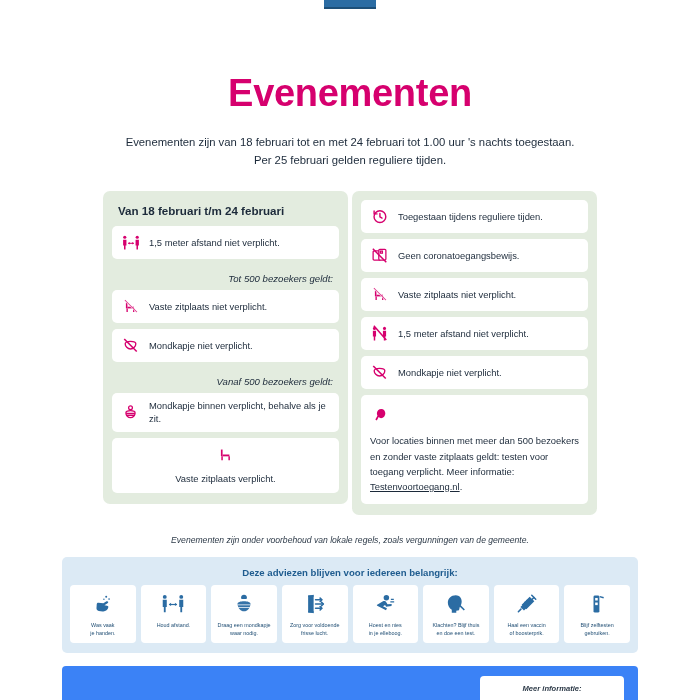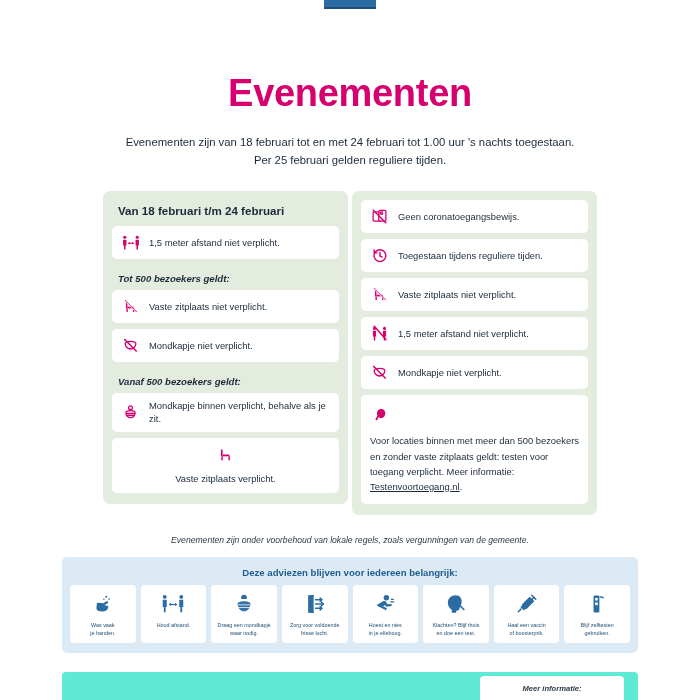--- a/index.html
+++ b/index.html
@@ -67,24 +67,25 @@
     align-self: flex-start;
   }
   .panel-title {
     font-size: 11.6px;
     font-weight: bold;
     color: #1c2a3a;
     padding: 4px 6px 9px 6px;
   }
   .sub-head {
     font-size: 9.6px;
-    font-weight: bold;
+    font-weight: normal;
     font-style: italic;
     color: #1c2a3a;
     padding: 8px 6px 6px 6px;
+    text-align: right;
   }
 
   .row {
     background: #ffffff;
     border-radius: 5px;
     display: flex;
     align-items: center;
     gap: 9px;
     padding: 7px 9px;
     margin-bottom: 6px;
@@ -169,22 +170,22 @@
     color: #1f4d73;
     white-space: pre-line;
   }
 
   
   .footer {
     position: absolute;
     left: 62px;
     right: 62px;
     bottom: 0;
-    height: 28px;
-    background: #5eead4;
+    height: 34px;
+    background: #3b82f6;
     border-radius: 4px 4px 0 0;
     display: flex;
     justify-content: flex-end;
     align-items: flex-end;
   }
   .footer-card {
     background: #ffffff;
     border-radius: 4px 4px 0 0;
     width: 144px;
     height: 24px;
@@ -282,39 +283,39 @@
         </svg>
       </span>
       <span class="row-text">Vaste zitplaats verplicht.</span>
     </div>
   </div>
 
   <div class="panel">
 
     <div class="row">
       <span class="row-icon">
+        <svg width="17" height="17" viewBox="0 0 24 24" fill="none" stroke="currentColor" stroke-width="2">
+          <circle cx="12.6" cy="12.2" r="8.3"></circle>
+          <path d="M12.6 7.8v4.6l3 1.9" stroke-linecap="round"></path>
+          <path d="M4.4 4.2v4.1h4.1" stroke-linecap="round" stroke-linejoin="round"></path>
+        </svg>
+      </span>
+      <span class="row-text">Toegestaan tijdens reguliere tijden.</span>
+    </div>
+
+    <div class="row">
+      <span class="row-icon">
         <svg width="17" height="17" viewBox="0 0 24 24" fill="none" stroke="currentColor" stroke-width="1.8">
           <rect x="3" y="5.5" width="10.5" height="13" rx="1.5"></rect>
           <rect x="11" y="3.2" width="10" height="15.2" rx="1.5" fill="#ffffff"></rect>
           <rect x="13.2" y="5.8" width="2.9" height="2.9"></rect>
           <path d="M2.6 2.6l19 19" stroke-width="2.1"></path>
         </svg>
       </span>
       <span class="row-text">Geen coronatoegangsbewijs.</span>
-    </div>
-
-    <div class="row">
-      <span class="row-icon">
-        <svg width="17" height="17" viewBox="0 0 24 24" fill="none" stroke="currentColor" stroke-width="2">
-          <circle cx="12.6" cy="12.2" r="8.3"></circle>
-          <path d="M12.6 7.8v4.6l3 1.9" stroke-linecap="round"></path>
-          <path d="M4.4 4.2v4.1h4.1" stroke-linecap="round" stroke-linejoin="round"></path>
-        </svg>
-      </span>
-      <span class="row-text">Toegestaan tijdens reguliere tijden.</span>
     </div>
 
     <div class="row">
       <span class="row-icon">
         <svg width="17" height="17" viewBox="0 0 24 24" fill="currentColor">
           <path d="M5.5 6.5h2.2v8.2H5.5z"></path>
           <path d="M7.7 12.3h9.2v2.4H7.7z"></path>
           <path d="M15.6 14.7h1.9v5.1h-1.9zM6.3 14.7h1.9v5.1H6.3z"></path>
           <path d="M3.3 3.6l1.3-1.3 17 17-1.3 1.3z" stroke="#ffffff" stroke-width="1.1"></path>
         </svg>

